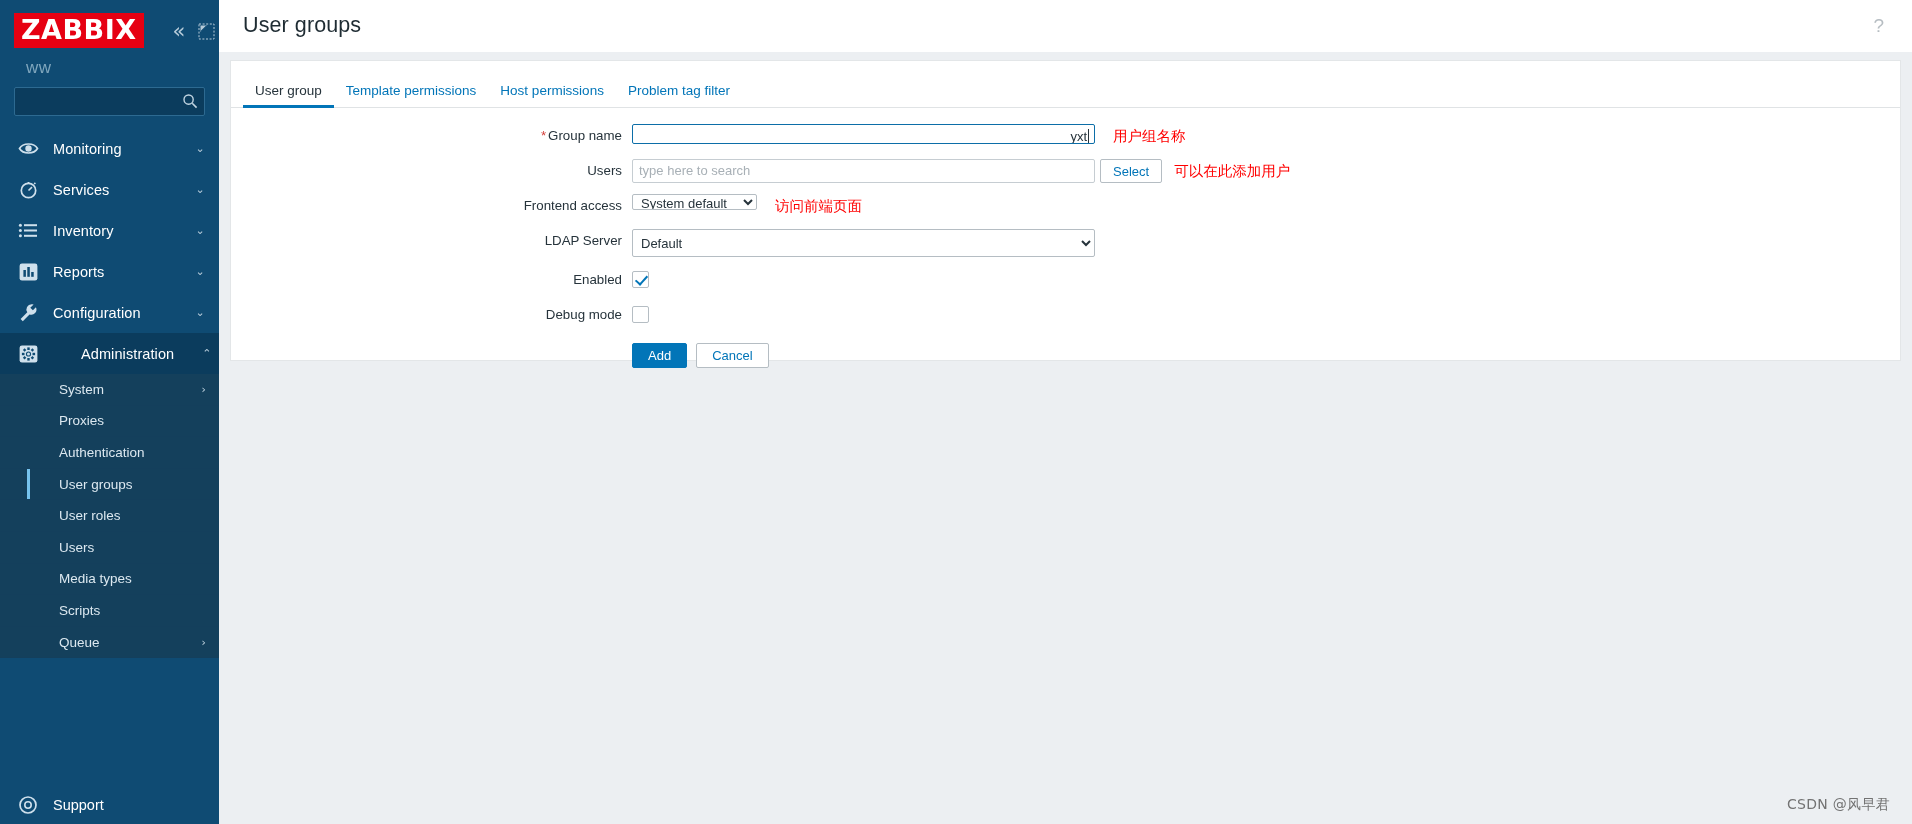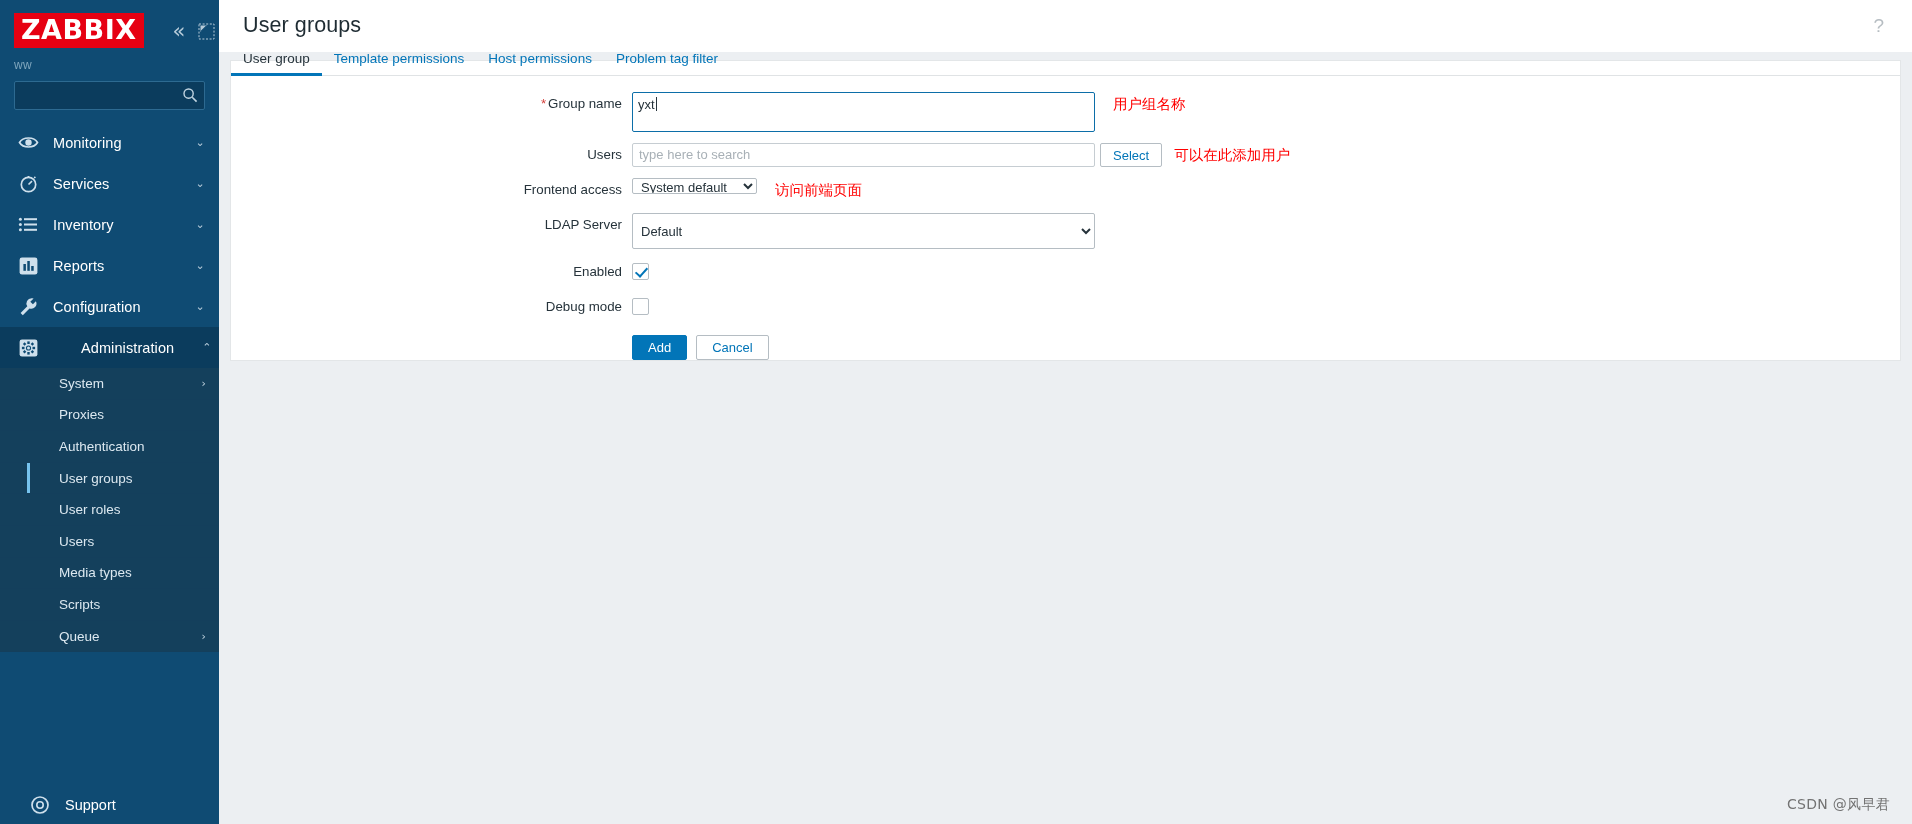--- a/index.html
+++ b/index.html
@@ -59,23 +59,24 @@
     cursor: pointer;
     font-family: "DejaVu Sans", sans-serif;
   }
   .icon-kiosk {
     width: 17px; height: 17px;
     position: relative;
     cursor: pointer;
   }
   .server-name {
     color: #7fa6bd;
-    font-size: 12px;
+    font-size: 17px;
     padding: 10px 0 0 14px;
     letter-spacing: 0.4px;
+    margin-left: 12px;
   }
   .sb-search-wrap {
     padding: 9px 14px 0 14px;
   }
   .sb-search {
     width: 100%;
     height: 29px;
     background: #0b3c5d;
     border: 1px solid #2d6a91;
     border-radius: 2px;
@@ -164,21 +165,21 @@
   }
   .sub-item.selected::after {
     content: "";
     position: absolute;
     left: 27px; top: 0; bottom: 0;
     width: 3px;
     background: #76c3ee;
   }
   .sb-bottom {
     position: absolute;
-    left: 12px; right: 0;
+    left: 0; right: 0;
     bottom: 0;
     background: #0f4b73;
     padding-top: 11px;
   }
   .bottom-item {
     display: flex;
     align-items: center;
     height: 38px;
     padding: 0 13px 0 17px;
     cursor: pointer;
@@ -224,22 +225,23 @@
   .content-pane {
     margin: 8px 11px 0 11px;
     background: #ffffff;
     border: 1px solid #e3e6e8;
     height: 301px;
     position: relative;
   }
   .tabs {
     display: flex;
     align-items: flex-end;
-    height: 15px;
+    height: 47px;
     border-bottom: 1px solid #e0e3e5;
+    padding-left: 12px;
   }
   .tab {
     font-size: 13.5px;
     color: #0275b8;
     padding: 0 12px 8px 12px;
     cursor: pointer;
     position: relative;
     line-height: 16px;
   }
   .tab.active {
@@ -316,21 +318,21 @@
     font-size: 13px;
     padding: 0 4px;
     color: #26333b;
     background: #ffffff;
     font-family: "Liberation Sans", sans-serif;
     outline: none;
     cursor: pointer;
   }
   select.dd-wide {
     width: 463px;
-    height: 36px;
+    height: 28px;
     border: 1px solid #b5bdc3;
     border-radius: 2px;
     font-size: 13px;
     padding: 0 4px;
     color: #26333b;
     background: #ffffff;
     font-family: "Liberation Sans", sans-serif;
     outline: none;
     cursor: pointer;
   }
@@ -396,30 +398,31 @@
   .caret-input {
     display: inline-block;
     width: 1px;
     height: 14px;
     background: #26333b;
     vertical-align: -2px;
     margin-left: 1px;
   }
   .fake-text-input {
     width: 463px;
-    height: 40px;
+    height: 20px;
     border: 1px solid #0c6ea8;
     border-radius: 2px;
     font-size: 13px;
     padding: 3px 5px 0 5px;
     color: #26333b;
     background: #ffffff;
     line-height: 17px;
     white-space: nowrap;
     overflow: hidden;
+    text-align: right;
   }
 </style>
 </head>
 <body>
 
 <div id="app">
 
   <div class="sidebar">
 
     <div class="sb-top">

